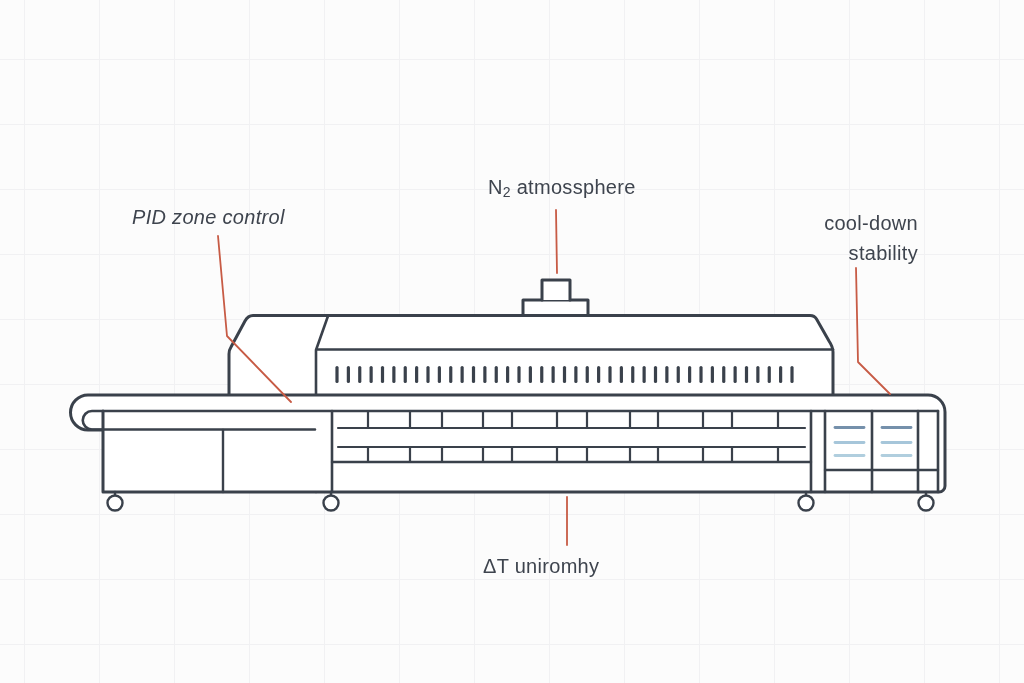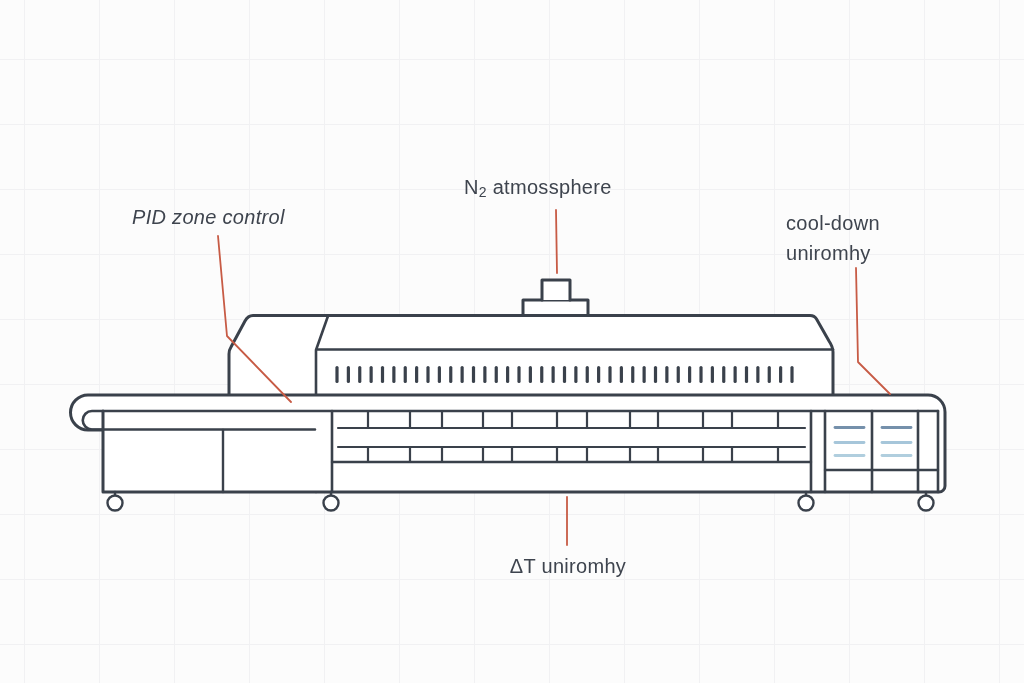--- a/index.html
+++ b/index.html
@@ -18,23 +18,23 @@
   }
   svg{position:absolute;left:0;top:0;}
   .label{
     position:absolute;
     color:#3e444e;
     font-size:20px;
     letter-spacing:0.3px;
     white-space:nowrap;
   }
   #pid-label{left:132px;top:206px;font-style:italic;}
-  #n2-label{left:464px;top:176px;}
-  #cooldown-label{left:786px;top:208px;width:132px;text-align:left;line-height:30px;white-space:normal;}
-  #dt-label{left:500px;top:555px;width:136px;text-align:center;}
+  #n2-label{left:488px;top:176px;}
+  #cooldown-label{left:786px;top:208px;width:132px;text-align:right;line-height:30px;white-space:normal;}
+  #dt-label{left:483px;top:555px;width:136px;text-align:left;}
   .sub{font-size:14px;vertical-align:-3px;}
 </style>
 </head>
 <body>
 
 <div class="stage">
 
   <svg id="oven-svg" width="1024" height="683" viewBox="0 0 1024 683">
 
     <g fill="#ffffff" stroke="#3a414b" stroke-width="3" stroke-linecap="round" stroke-linejoin="round">
@@ -164,17 +164,17 @@
       <polyline points="567,497 567,545"></polyline>
     </g>
   </svg>
 
   <div class="label" id="pid-label">PID zone control</div>
 
   <div class="label" id="n2-label"><span>N</span><span class="sub">2</span><span> atmossphere</span></div>
 
   <div class="label" id="cooldown-label">
     <div>cool-down</div>
-    <div>uniromhy</div>
+    <div>stability</div>
   </div>
 
   <div class="label" id="dt-label">ΔT uniromhy</div>
 </div>
 
 </body></html>

